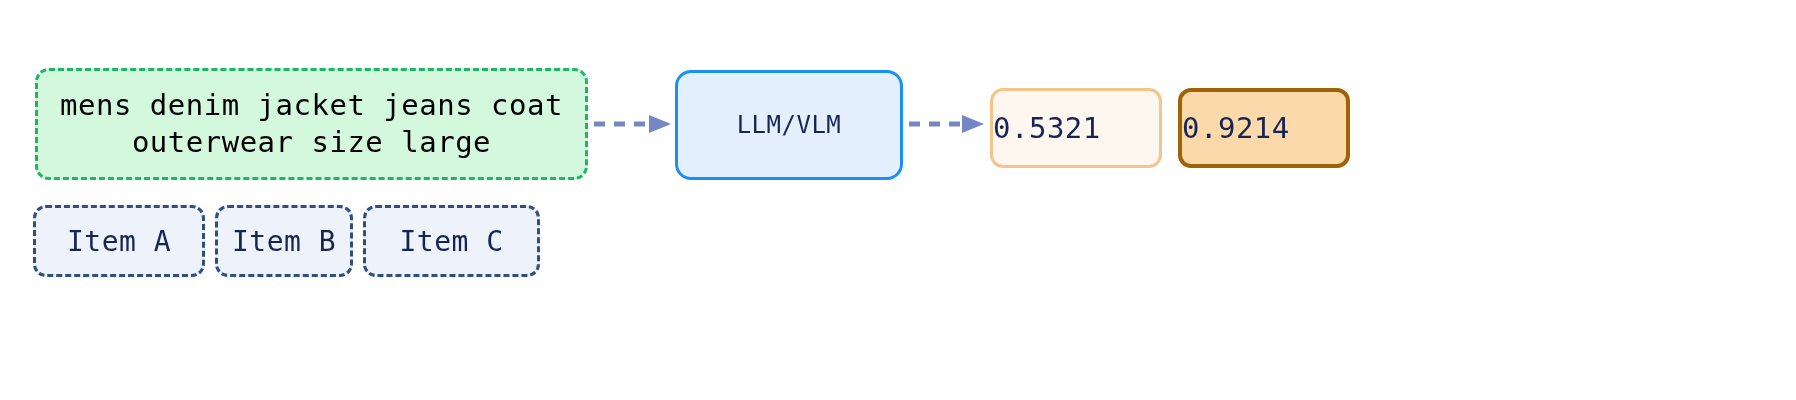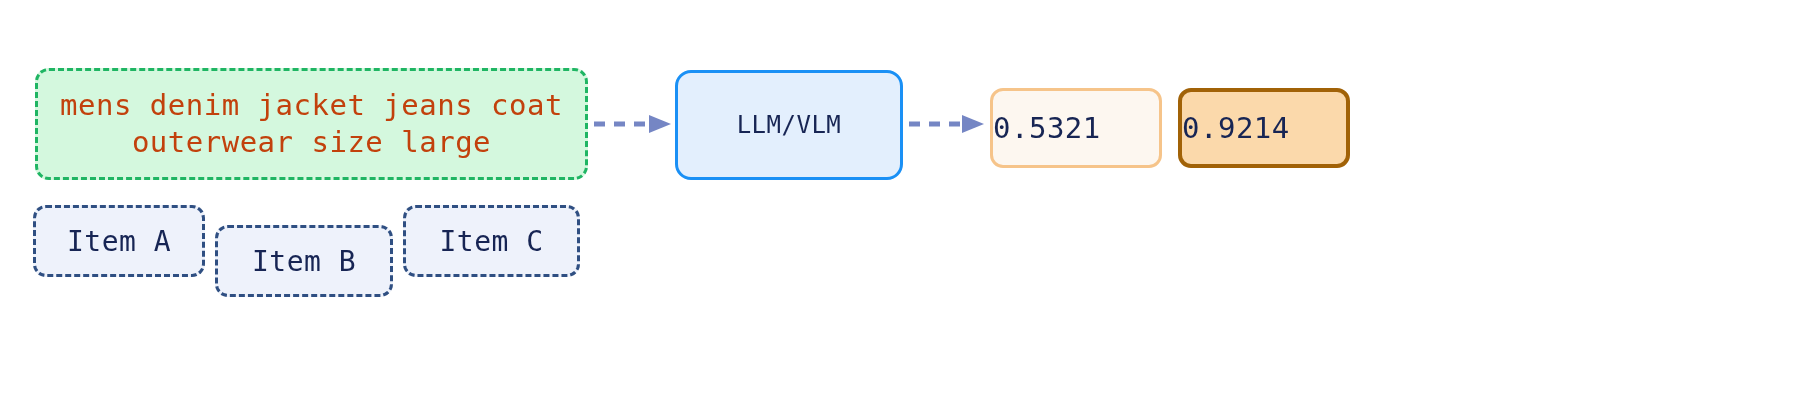--- a/index.html
+++ b/index.html
@@ -32,21 +32,21 @@
     border: 3px dashed #1fb563;
     border-radius: 14px;
     display: flex;
     align-items: center;
     justify-content: center;
   }
   .query-text {
     font-family: "DejaVu Sans Mono", "Liberation Mono", monospace;
     font-size: 29px;
     line-height: 1.28;
-    color: #c2410c;
+    color: #000000;
     text-align: center;
     letter-spacing: 0.5px;
     white-space: pre-line;
     padding: 0 14px;
   }
 
   
   .items-row {
     position: absolute;
     left: 33px;
@@ -60,21 +60,21 @@
     height: 72px;
     background: #eef2fb;
     border: 3px dashed #2f4f82;
     border-radius: 13px;
     display: flex;
     align-items: center;
     justify-content: center;
     padding: 0 22px;
   }
   .item-box.w1 { width: 172px; }
-  .item-box.w2 { width: 178px; margin-top: 20px; }
+  .item-box.w2 { width: 138px; }
   .item-box.w3 { width: 177px; text-align: right; }
   .item-label {
     font-family: "DejaVu Sans Mono", "Liberation Mono", monospace;
     font-size: 28px;
     color: #172554;
     letter-spacing: 0.5px;
     white-space: nowrap;
   }
 
   

